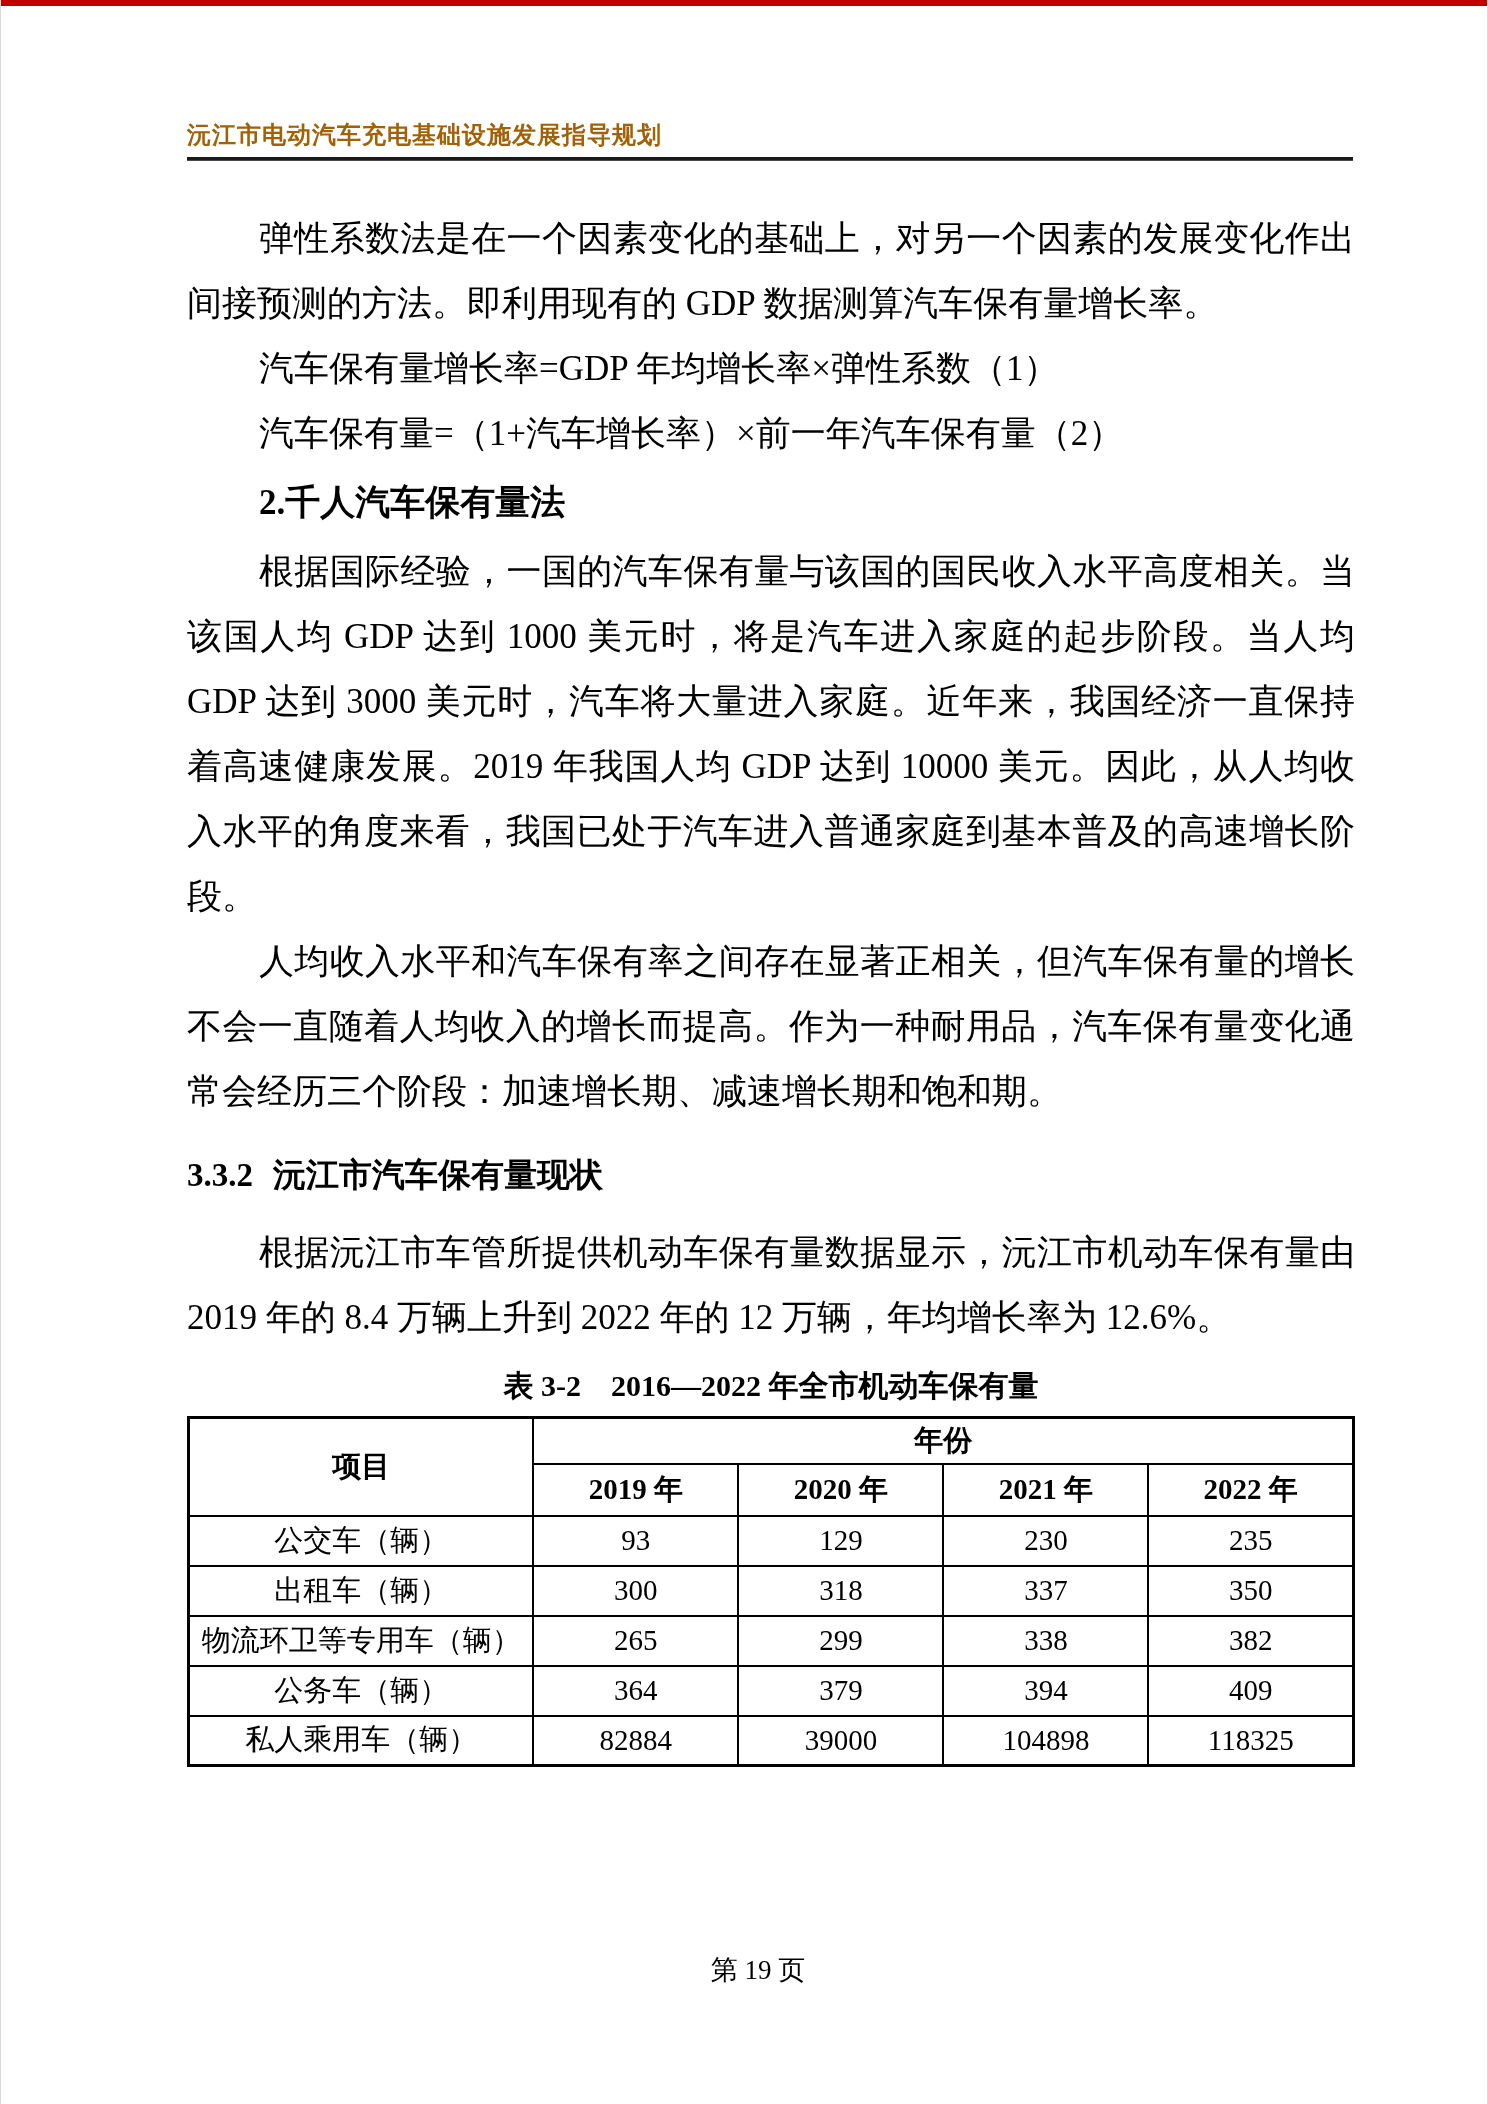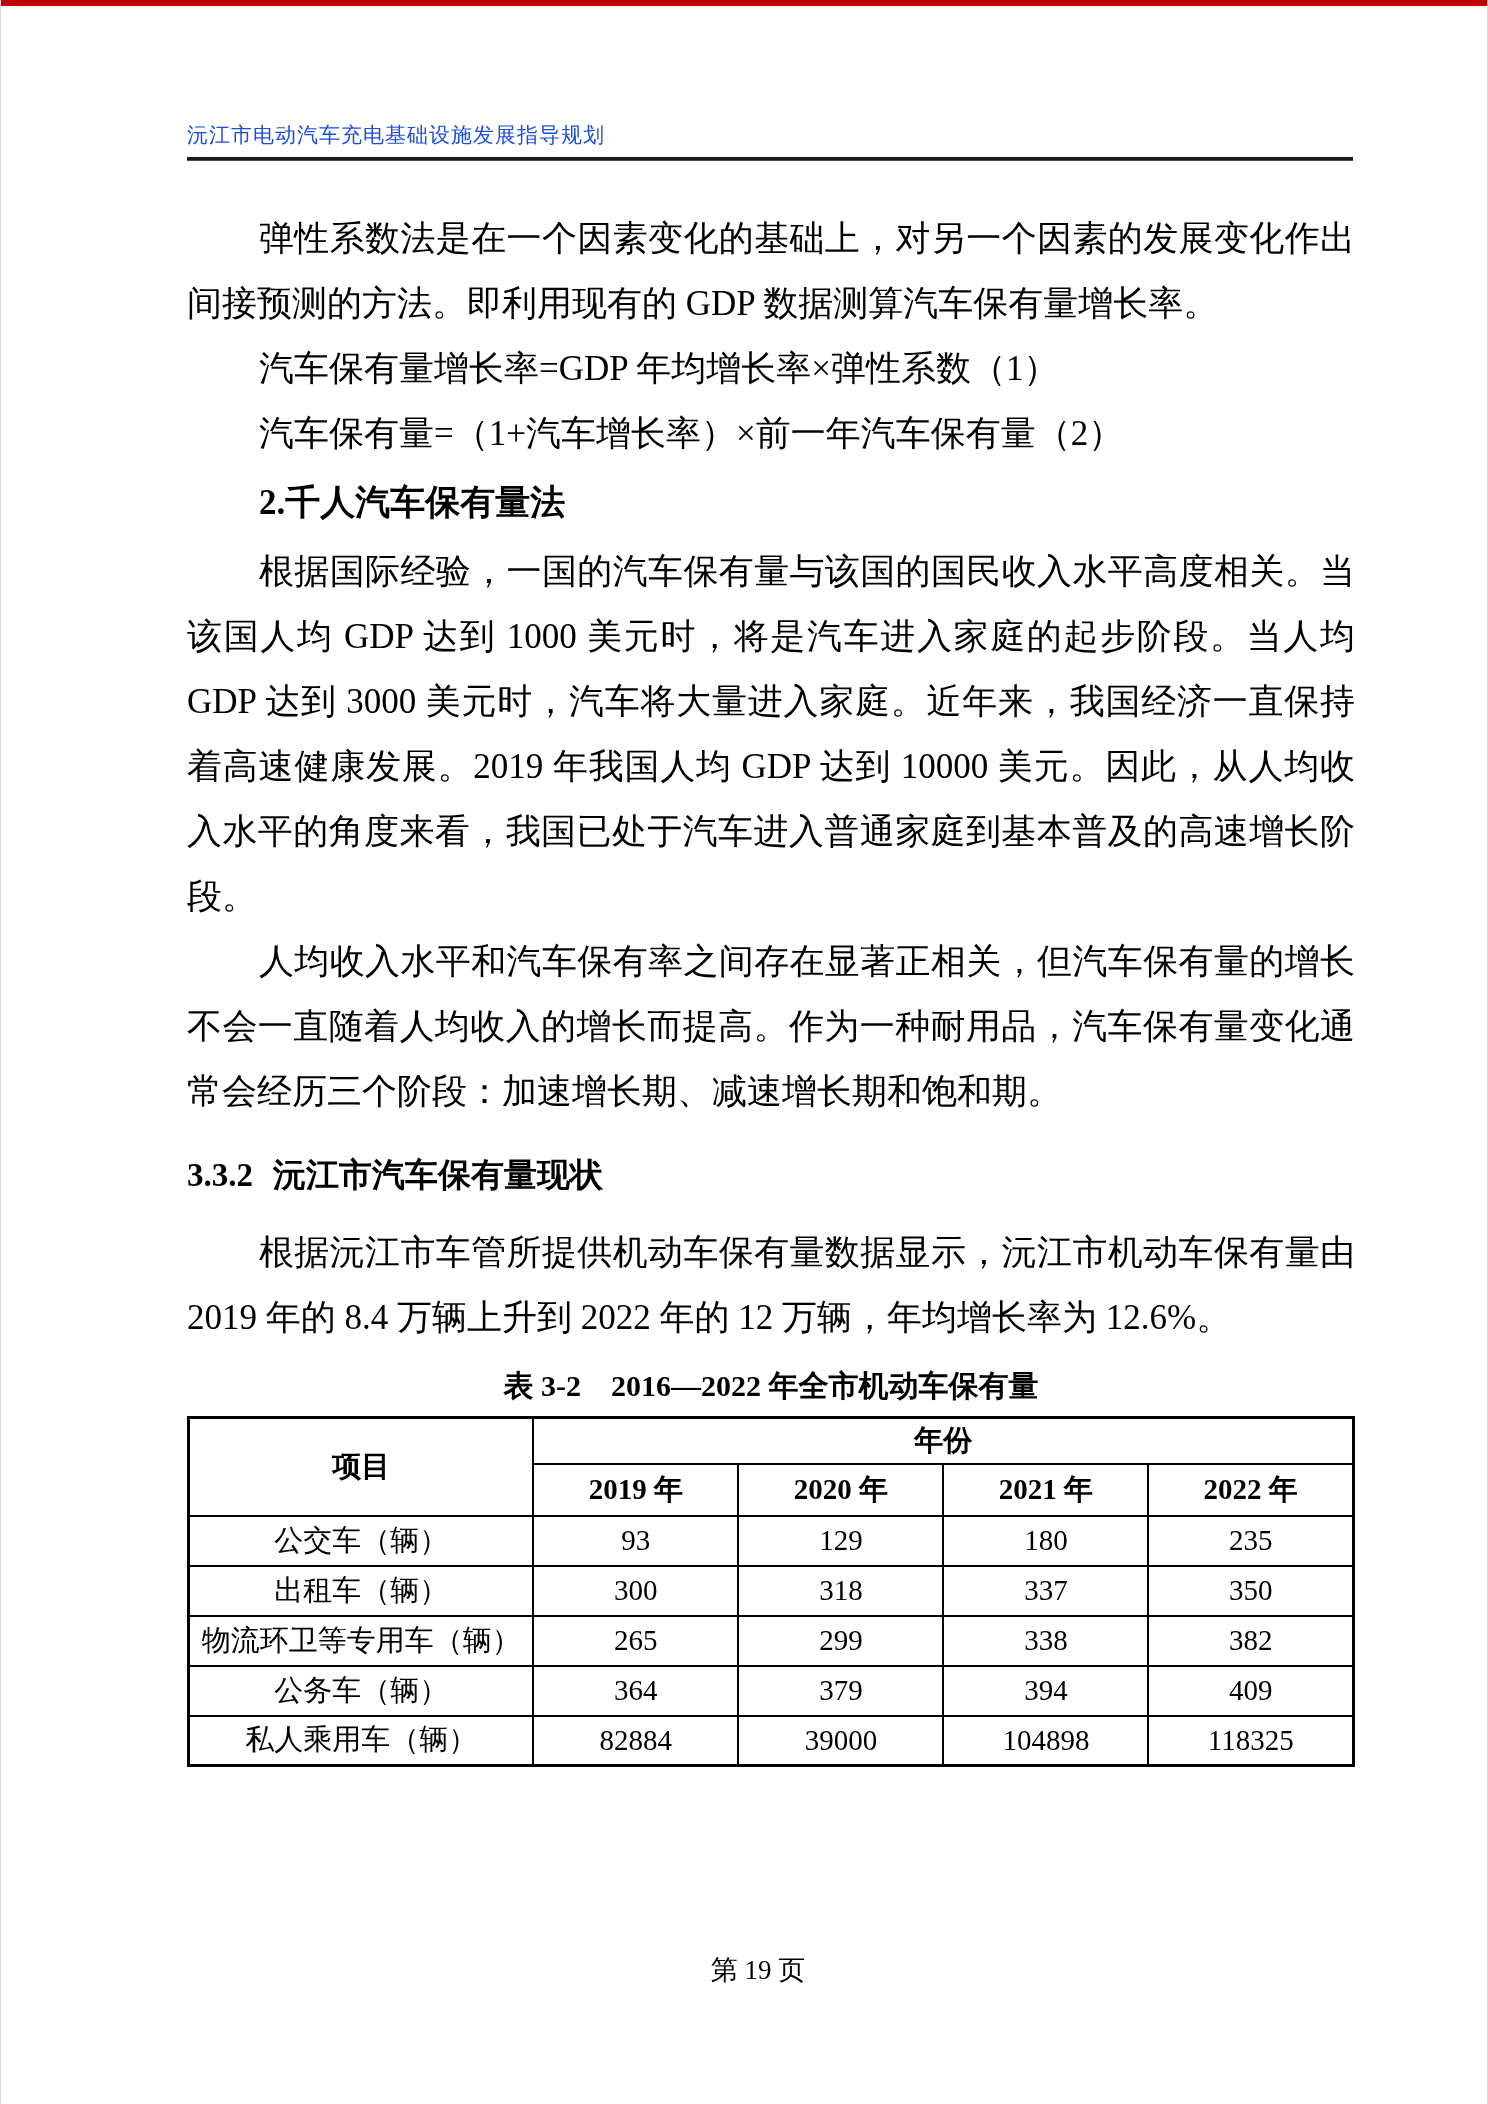--- a/index.html
+++ b/index.html
@@ -18,22 +18,23 @@
     border-right: 1px solid #d9d9d9;
   }
   .top-bar {
     position: absolute; top: 0; left: 0; right: 0;
     height: 6px; background: #c00000;
   }
   .doc-header {
     position: absolute; top: 118px; left: 186px; right: 134px;
   }
   .doc-header-title {
-    font-size: 21px; line-height: 34px; color: #1d4ed8;
+    font-size: 24px; line-height: 34px; color: #a16207;
     letter-spacing: 1px;
+    font-weight: bold;
   }
   .doc-header-rule {
     margin-top: 5px; height: 3px;
     border-top: 3px solid #1a1a1a;
     border-bottom: 1px solid #4a4a4a;
   }
   .main {
     position: absolute; top: 206px; left: 186px; width: 1168px;
   }
   .para {
@@ -131,21 +132,21 @@
           <th>2020 年</th>
           <th>2021 年</th>
           <th>2022 年</th>
         </tr>
       </thead>
       <tbody>
         <tr>
           <td>公交车（辆）</td>
           <td>93</td>
           <td>129</td>
-          <td>180</td>
+          <td>230</td>
           <td>235</td>
         </tr>
         <tr>
           <td>出租车（辆）</td>
           <td>300</td>
           <td>318</td>
           <td>337</td>
           <td>350</td>
         </tr>
         <tr>

